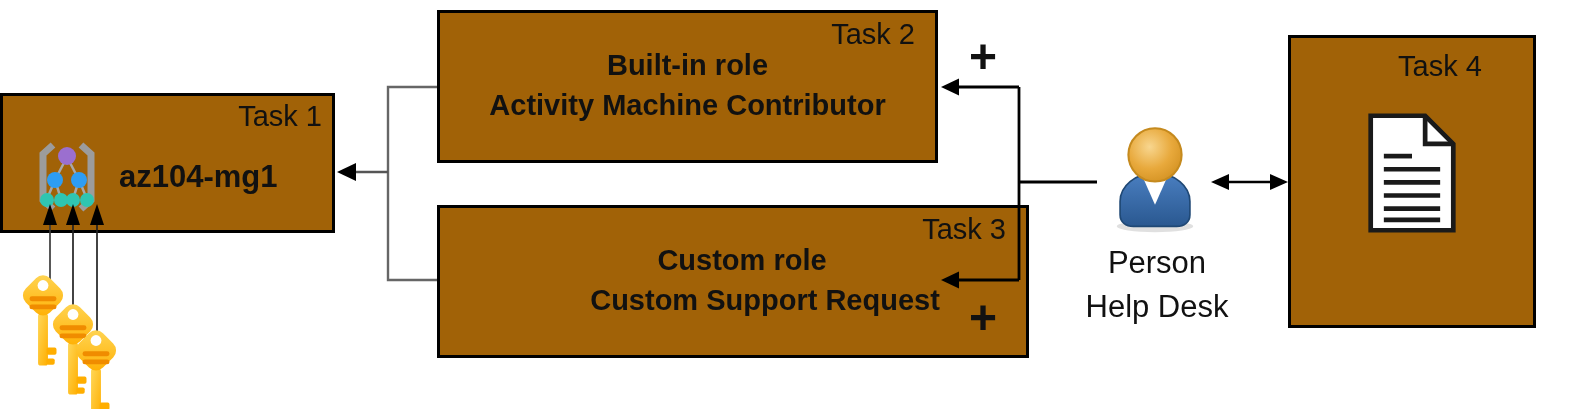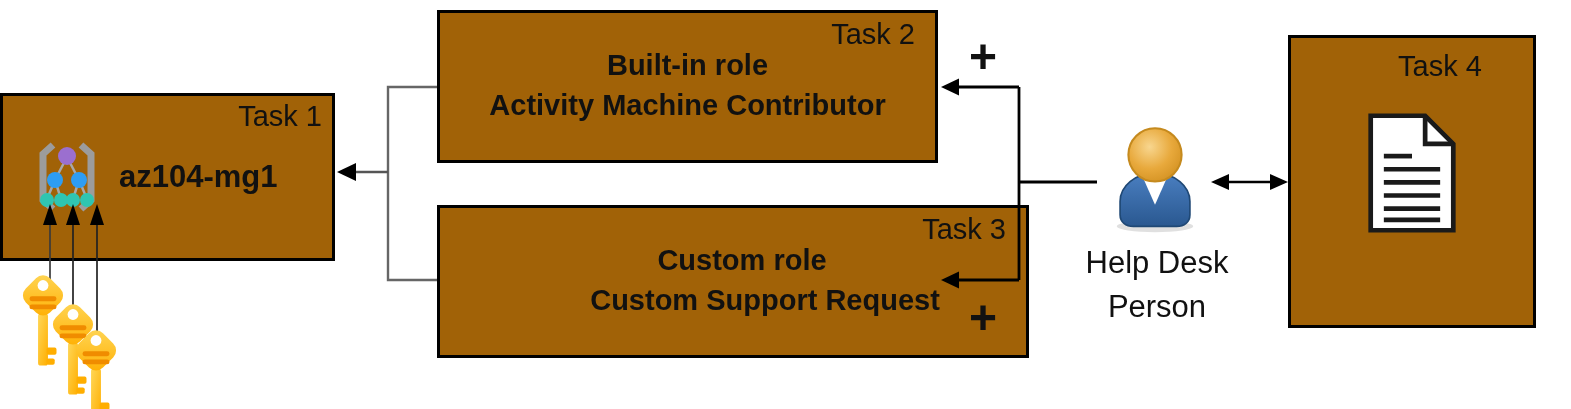--- a/index.html
+++ b/index.html
@@ -22,21 +22,21 @@
   .t4-badge{position:absolute;top:12px;left:0;width:100%;text-align:center;font-size:29px;margin-left:28px;}
   .t4-icon{position:absolute;left:50%;top:74px;transform:translateX(-50%);}
   .t4-label{position:absolute;left:0;top:208px;width:100%;text-align:center;font-size:31px;}
   .personsvg{position:absolute;left:1105px;top:100px;}
 </style>
 </head>
 <body>
 
 <div class="canvas">
 
-  <div class="box" style="left:0;top:93px;width:335px;height:168px;padding-left:36px;">
+  <div class="box" style="left:0;top:93px;width:335px;height:140px;padding-left:36px;">
     <div class="badge" style="top:4px;right:10px;">Task 1</div>
     <div class="t1-row">
       <svg width="72" height="74" viewBox="0 0 72 74">
         <path d="M22,5 L12,14 L12,60 L22,69" fill="none" stroke="#9c9c9c" stroke-width="7"></path>
         <path d="M50,5 L60,14 L60,60 L50,69" fill="none" stroke="#9c9c9c" stroke-width="7"></path>
         <g stroke="#a8a8a8" stroke-width="2.5">
           <line x1="36" y1="17" x2="24" y2="40"></line>
             <line x1="36" y1="17" x2="48" y2="40"></line>
           <line x1="24" y1="40" x2="16" y2="59"></line>
             <line x1="24" y1="40" x2="30" y2="59"></line>
@@ -97,22 +97,22 @@
         <stop offset="0%" stop-color="#4a7fc1"></stop>
           <stop offset="100%" stop-color="#2a5890"></stop>
       </linearGradient>
     </defs>
     <ellipse cx="60" cy="152" rx="46" ry="7" fill="rgba(0,0,0,0.12)"></ellipse>
     <path d="M60,88 C84,88 102,104 102,122 L102,138 C102,147 95,152 86,152 L34,152 C25,152 18,147 18,138 L18,122 C18,104 36,88 60,88 Z" fill="url(#bodyG)" stroke="#1f4875" stroke-width="2"></path>
     <path d="M44,90 L60,126 L76,90 Q60,82 44,90 Z" fill="#ffffff"></path>
     <circle cx="60" cy="66" r="32" fill="url(#headG)" stroke="#c58a1e" stroke-width="2.5"></circle>
   </svg>
   <div class="actor-label">
+    <div>Person</div>
     <div>Help Desk</div>
-    <div>Person</div>
   </div>
 
   <svg class="overlay" width="1571" height="409" viewBox="0 0 1571 409">
 
     <g>
       <path d="M437,87 H388 V280 H437" fill="none" stroke="#666666" stroke-width="2.4"></path>
       <line x1="388" y1="172" x2="354" y2="172" stroke="#555555" stroke-width="2.4"></line>
       <polygon points="337,172 356,163 356,181" fill="#000000"></polygon>
     </g>
 

